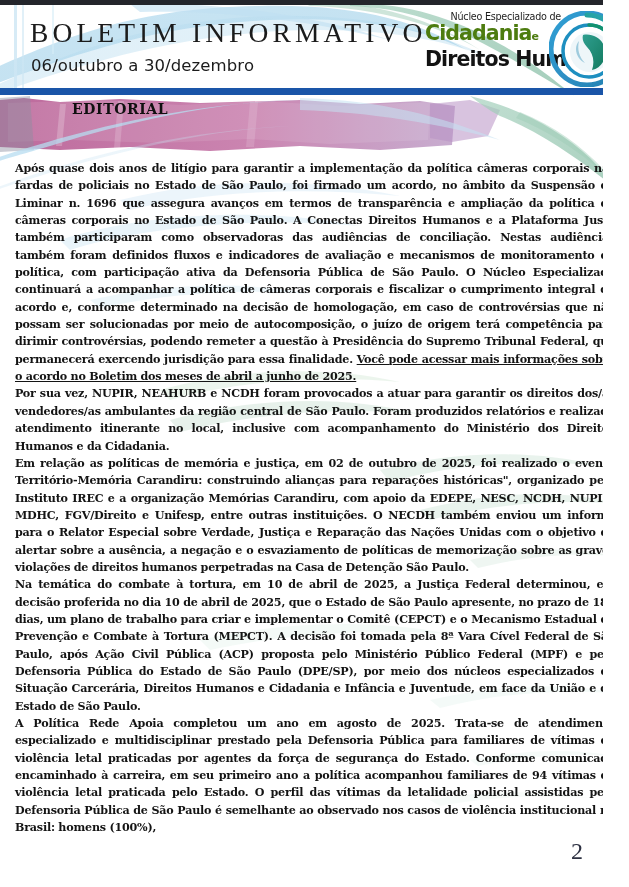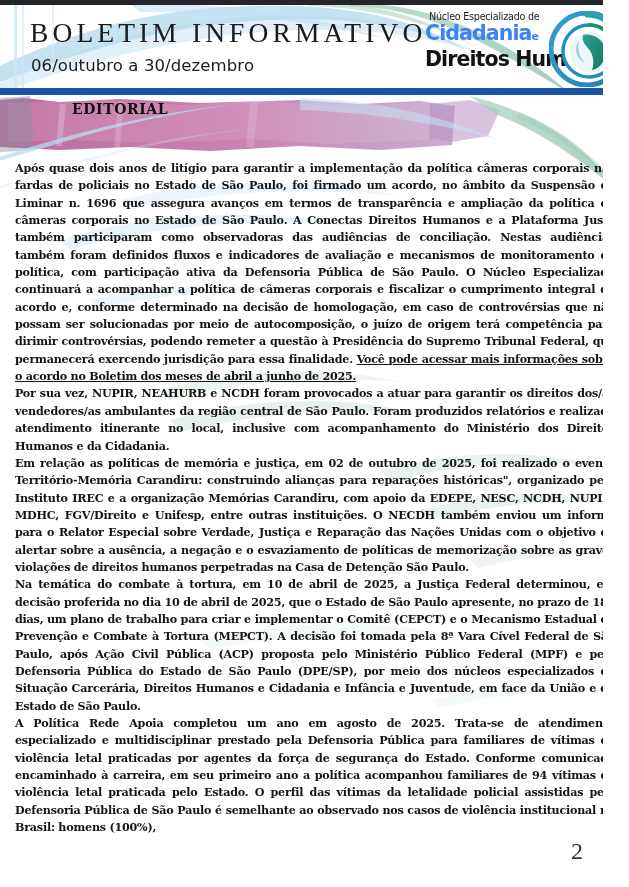--- a/index.html
+++ b/index.html
@@ -88,26 +88,27 @@
     text-align: left;
   }
   .logo-line1 {
     font-family: "DejaVu Sans", sans-serif;
     font-size: 9.6px;
     color: #1c1c1c;
     letter-spacing: -0.25px;
     white-space: nowrap;
     line-height: 11px;
     margin-left: 4px;
+    text-align: right;
   }
   .logo-line2 {
     font-family: "DejaVu Sans", sans-serif;
     font-weight: bold;
     font-size: 20.5px;
-    color: #3b82f6;
+    color: #4d7c0f;
     letter-spacing: -0.9px;
     line-height: 22px;
     white-space: nowrap;
   }
   .logo-line2 .small-e {
     font-size: 11px;
     font-weight: bold;
   }
   .logo-line3 {
     font-family: "DejaVu Sans", sans-serif;

